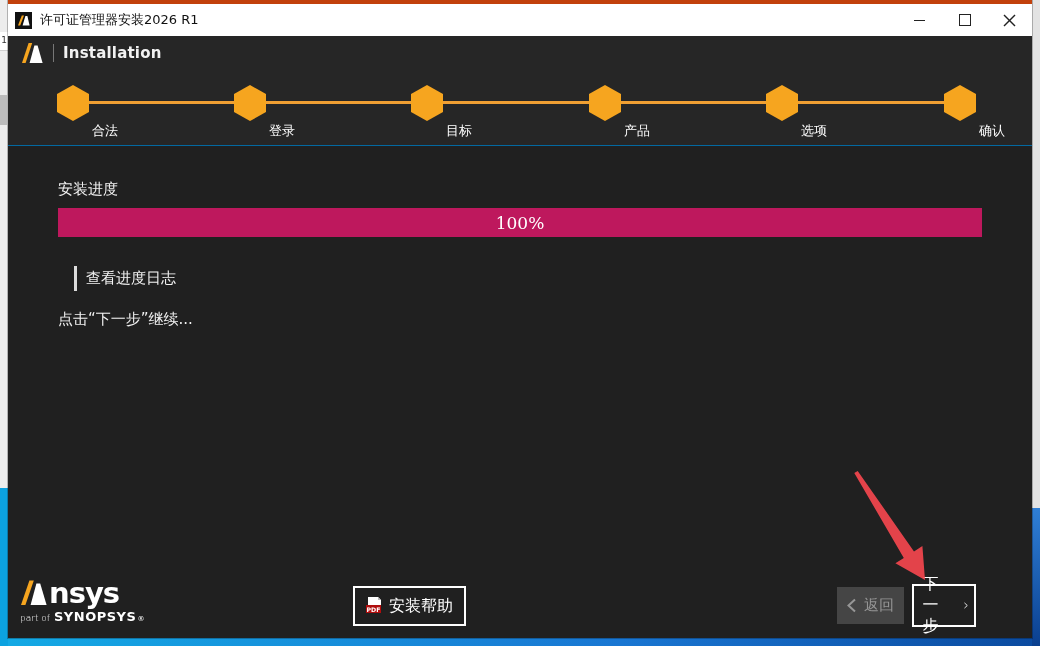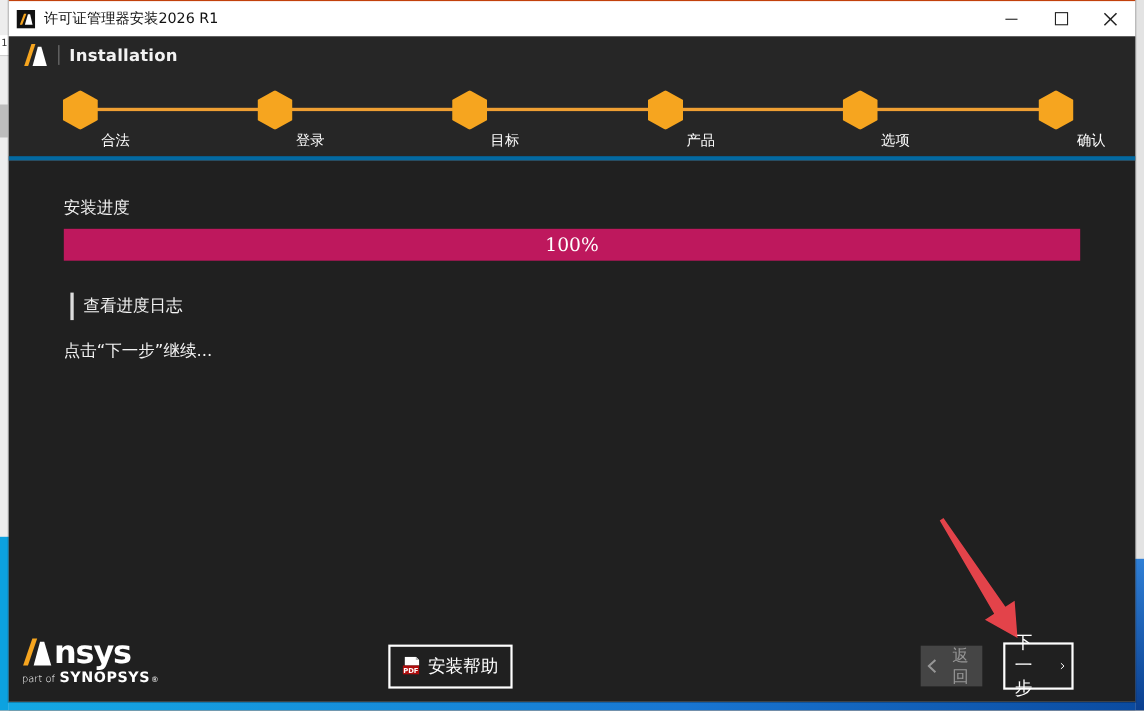--- a/index.html
+++ b/index.html
@@ -18,65 +18,65 @@
   .desk-bottom{position:absolute;left:8px;top:638px;width:1024px;height:8px;
     background:linear-gradient(90deg,#14a9e4,#1976d2 60%,#0b4ba0);}
   .bg-frag{position:absolute;left:0;top:32px;width:8px;height:18px;background:#fff;
     font-size:9px;color:#333;line-height:16px;text-align:center;border-bottom:1px solid #cfcfcf;}
   .bg-frag-block{position:absolute;left:0;top:95px;width:7px;height:30px;background:#bdbdbd;}
 
   
   .win{position:absolute;left:8px;top:0;width:1024px;height:638px;display:flex;flex-direction:column;
     box-shadow:0 0 0 1px rgba(0,0,0,.25);}
   
-  .titlebar{height:32px;background:#ffffff;border-top:1px solid #c2410c;display:flex;align-items:center;flex:0 0 auto;}
+  .titlebar{height:32px;background:#ffffff;border-top:4px solid #c2410c;display:flex;align-items:center;flex:0 0 auto;}
   .titlebar-icon{width:17px;height:17px;margin-left:7px;flex:0 0 auto;}
   .title-text{font-size:13px;color:#111;margin-left:8px;white-space:nowrap;}
   .win-controls{margin-left:auto;display:flex;height:100%;}
   .win-btn{width:45px;height:100%;display:flex;align-items:center;justify-content:center;cursor:default;}
   .glyph-min{width:11px;height:1px;background:#222;}
   .glyph-max{width:10px;height:10px;border:1px solid #222;}
 
   
-  .header{height:109px;background:#262626;border-bottom:4px solid #0369a1;position:relative;flex:0 0 auto;}
+  .header{height:109px;background:#262626;border-bottom:1px solid #0369a1;position:relative;flex:0 0 auto;}
   .brandrow{position:absolute;left:12px;top:6px;display:flex;align-items:center;}
   .brandrow .sep{width:1px;height:18px;background:#777;margin:0 9px 0 8px;}
   .brandrow .appname{color:#f2f2f2;font-size:15px;font-weight:bold;letter-spacing:.2px;}
   .step-line{position:absolute;left:65px;top:65px;width:887px;height:3px;background:#ef9f33;}
   .step{position:absolute;top:0;width:0;}
   .hex{position:absolute;left:0;top:49px;width:32px;height:36px;transform:translateX(-50%);
     background:#f6a51f;clip-path:polygon(50% 0%,100% 25%,100% 75%,50% 100%,0% 75%,0% 25%);}
   .step-label{position:absolute;left:0;top:86px;transform:translateX(-50%);
     color:#ffffff;font-size:13px;white-space:nowrap;margin-left:32px;}
 
   
   .win-body{position:relative;flex:1;background:#202020;}
   .progress-label{position:absolute;left:50px;top:34px;color:#f2f2f2;font-size:15px;}
   .progress-bar{position:absolute;left:50px;top:62px;width:924px;height:29px;background:#be185d;
     display:flex;align-items:center;justify-content:center;}
   .progress-text{color:#ffffff;font-size:17px;font-family:"DejaVu Serif","Liberation Serif",serif;}
-  .log-row{position:absolute;left:56px;top:120px;display:flex;align-items:center;cursor:pointer;justify-content:flex-end;}
+  .log-row{position:absolute;left:66px;top:120px;display:flex;align-items:center;cursor:pointer;justify-content:flex-end;}
   .log-caret{width:3px;height:25px;background:#dcdcdc;margin-right:9px;}
   .log-text{color:#f2f2f2;font-size:15px;}
   .hint-text{position:absolute;left:50px;top:164px;color:#f2f2f2;font-size:15px;}
 
   
   .ansys-brand{position:absolute;left:12px;top:433px;}
   .ansys-row{display:flex;align-items:flex-end;}
   .ansys-tail{color:#ffffff;font-size:29px;font-weight:800;letter-spacing:-1px;line-height:26px;margin-left:1px;}
   .partof-row{margin-top:3px;display:flex;align-items:baseline;color:#fff;text-align:right;}
   .partof{font-size:9px;font-weight:300;margin-right:4px;}
   .synopsys{font-size:13px;font-weight:bold;text-transform:uppercase;letter-spacing:.5px;}
   .reg{font-size:7px;vertical-align:super;margin-left:1px;}
 
   .btn{box-sizing:border-box;display:flex;align-items:center;justify-content:center;
     background:transparent;color:#fff;border:2px solid #ffffff;cursor:pointer;
     font-family:"DejaVu Sans","Liberation Sans",sans-serif;}
   .help-btn{position:absolute;left:345px;top:440px;width:113px;height:40px;font-size:16px;gap:7px;}
-  .back-btn{position:absolute;left:829px;top:441px;width:56px;height:37px;font-size:15px;
+  .back-btn{position:absolute;left:829px;top:441px;width:67px;height:37px;font-size:15px;
     background:#454545;border:none;color:#969696;gap:8px;}
   .next-btn{position:absolute;left:904px;top:438px;width:64px;height:43px;font-size:16px;gap:23px;}
   .chev{display:block;}
 
   
   .arrow-overlay{position:absolute;left:0;top:0;width:1040px;height:646px;pointer-events:none;z-index:60;}
 </style>
 </head>
 <body>
 

